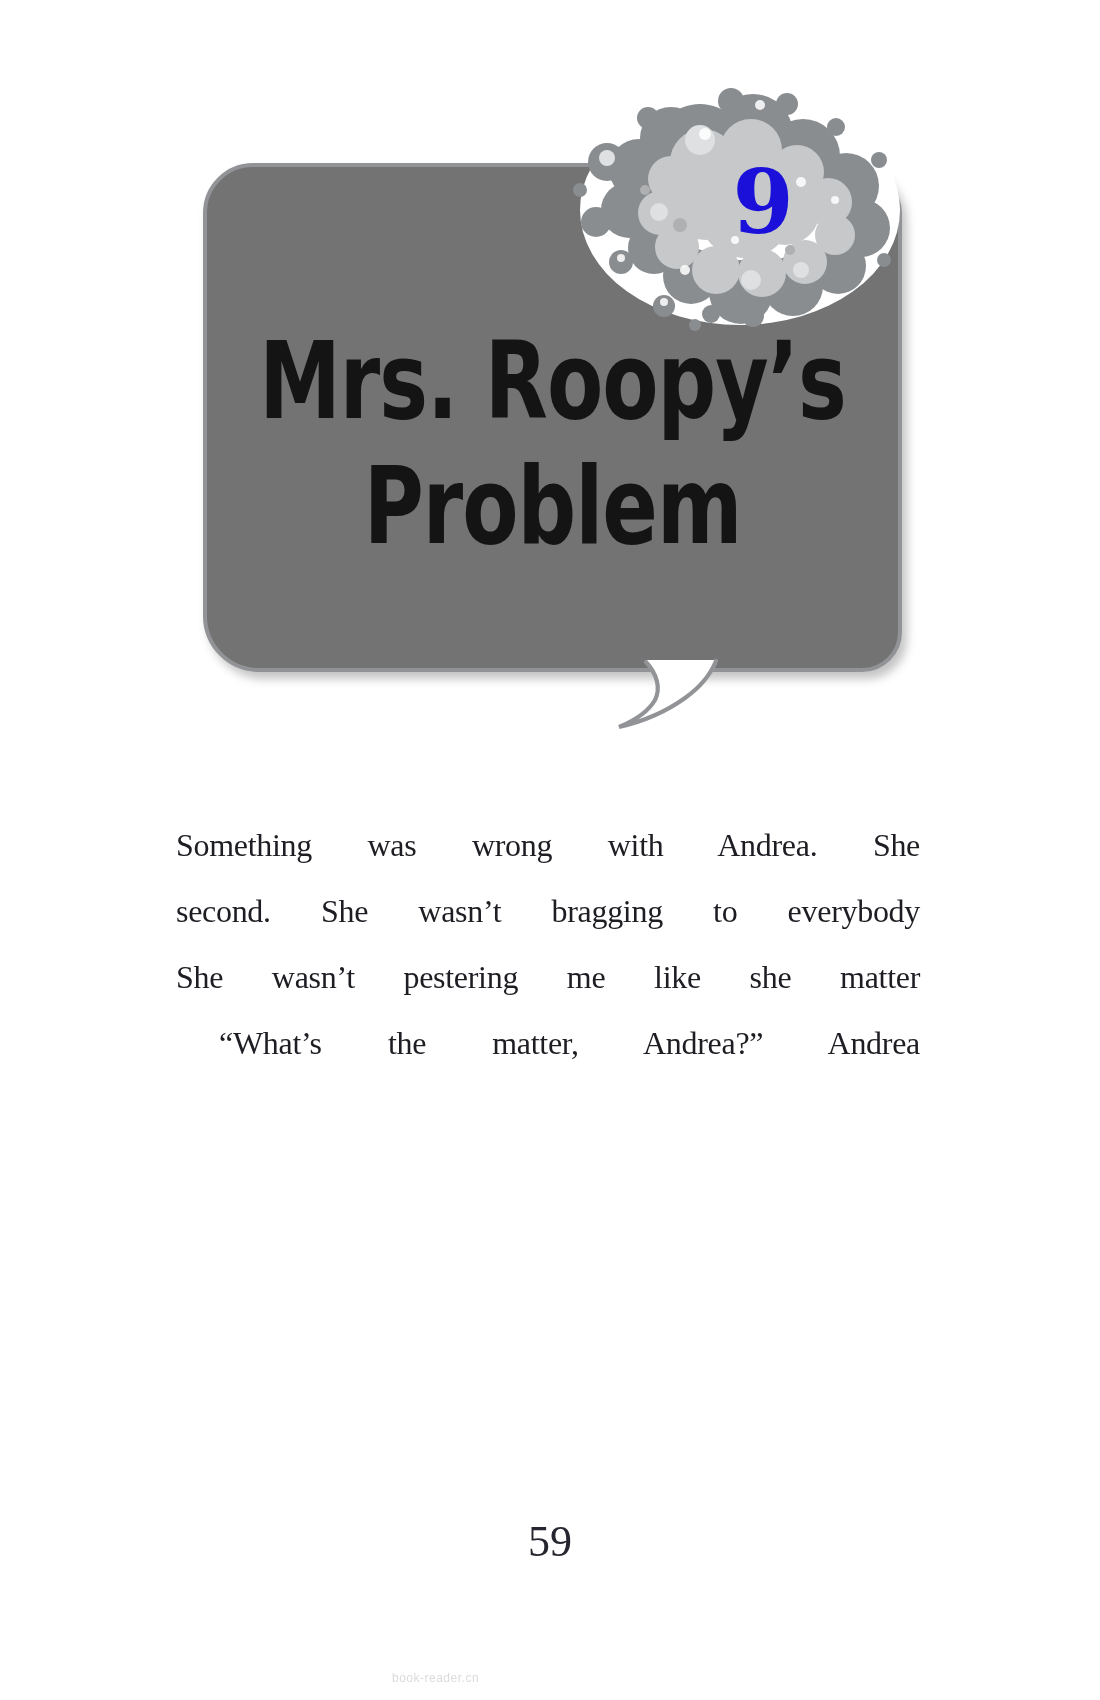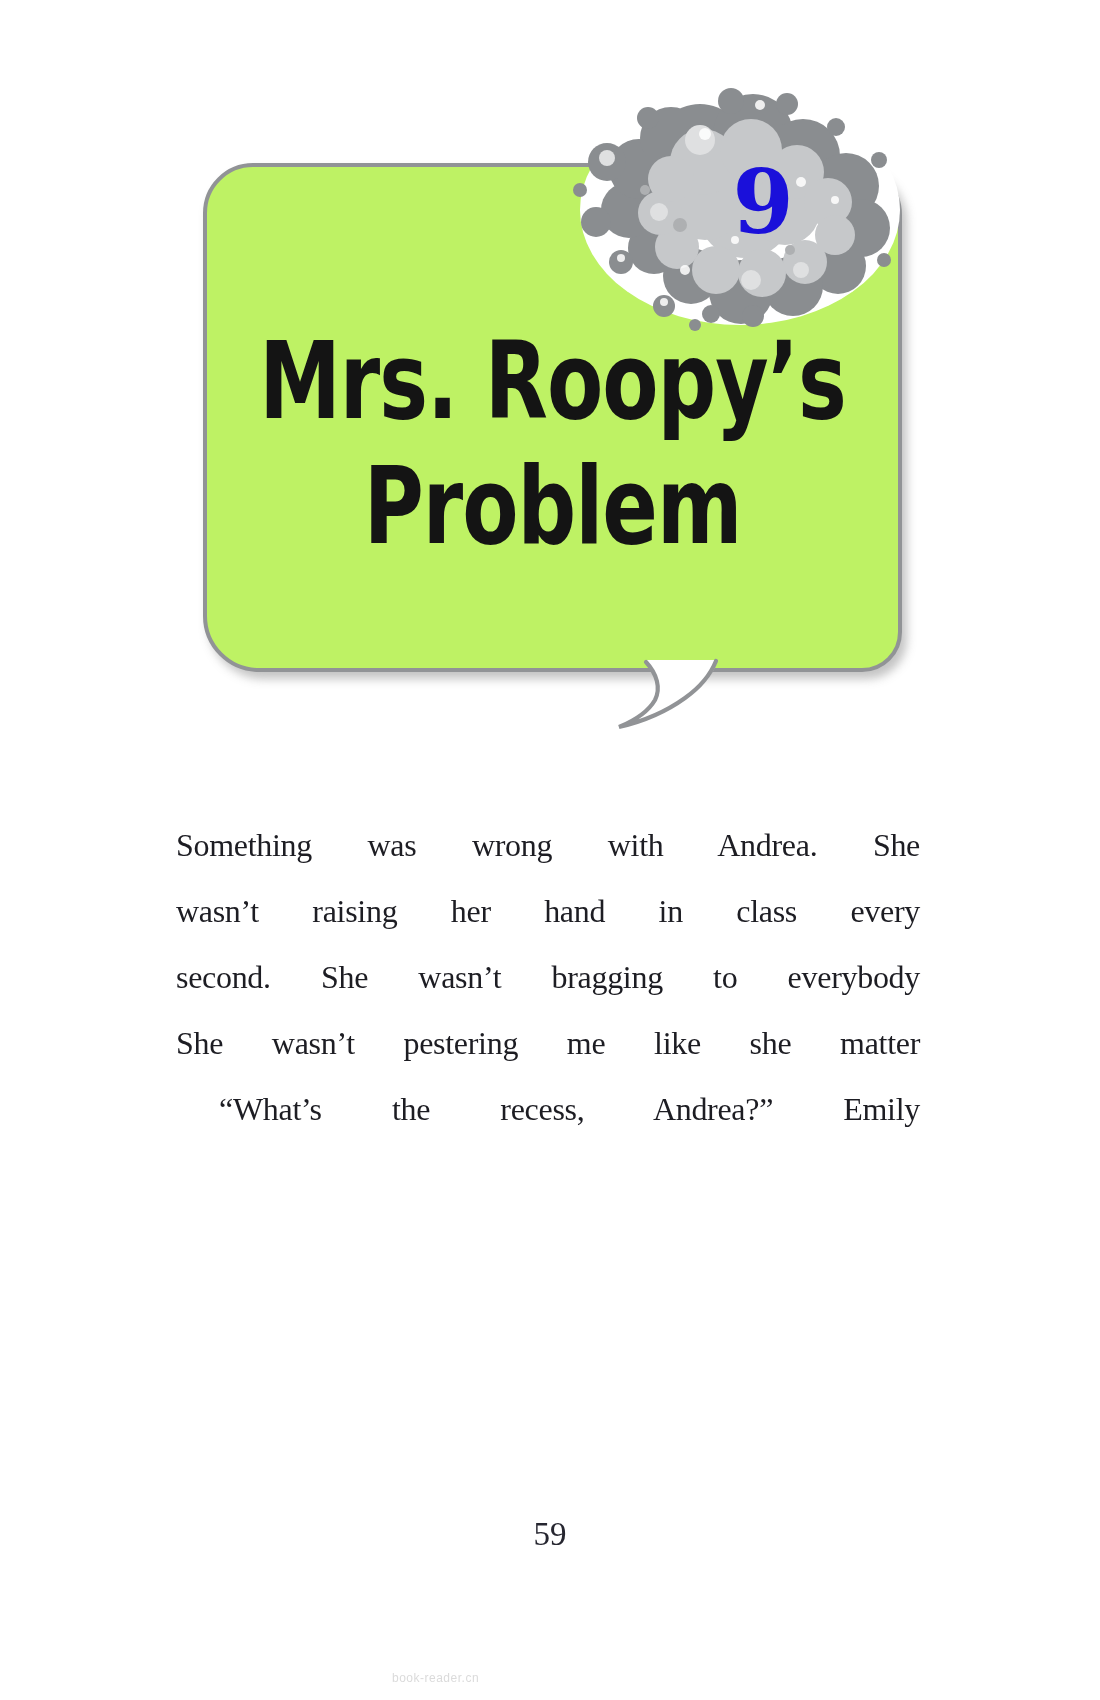--- a/index.html
+++ b/index.html
@@ -10,21 +10,21 @@
     overflow:hidden;
     font-family:"Liberation Serif", serif;
   }
 
   
   .speech-bubble{
     position:absolute;
     left:203px;top:163px;
     width:699px;height:509px;
     box-sizing:border-box;
-    background:#bef264;
+    background:#737373;
     border:4px solid var(--bubble-border,#919396);
     border-radius:50px 52px 40px 56px;
     box-shadow:5px 7px 10px rgba(125,125,125,0.45);
     z-index:1;
   }
   .bubble-tail{
     position:absolute;
     left:600px;top:640px;
     width:140px;height:110px;
     z-index:3;
@@ -83,21 +83,21 @@
     -moz-text-align-last:justify;
   }
   .body-line.indent{padding-left:43px;}
 
   
   .page-number{
     position:absolute;
     left:0;right:0;top:1516px;
     text-align:center;
     font-family:"Liberation Serif", serif;
-    font-size:33px;
+    font-size:44px;
     color:var(--page-number,#262630);
   }
   .watermark{
     position:absolute;
     left:392px;top:1671px;
     font-family:"Liberation Sans", sans-serif;
     font-size:12px;
     letter-spacing:0.5px;
     color:var(--watermark,#dbdbdb);
   }
@@ -184,21 +184,20 @@
     <circle class="splat-shine" cx="280" cy="130" r="4"></circle>
     <circle class="splat-shine" cx="205" cy="35" r="5"></circle>
     <circle class="splat-shine" cx="109" cy="232" r="4"></circle>
     <circle class="splat-shine" cx="66" cy="188" r="4"></circle>
   </g>
   <text class="chapter-number-text" x="208" y="163" text-anchor="middle">9</text>
 </svg>
 
 <div class="body-text">
     <div class="body-line justify">Something was wrong with Andrea. She</div>
-    <div class="body-line justify">wasn’t raising her hand in class every</div>
     <div class="body-line justify">second. She wasn’t bragging to everybody</div>
     <div class="body-line justify">She wasn’t pestering me like she matter</div>
-    <div class="body-line justify indent">“What’s the recess, Andrea?” Emily</div>
+    <div class="body-line justify indent">“What’s the matter, Andrea?” Andrea</div>
   </div>
 
 <div class="page-number">59</div>
 
 <div class="watermark">book-reader.cn</div>
 
 </body></html>

